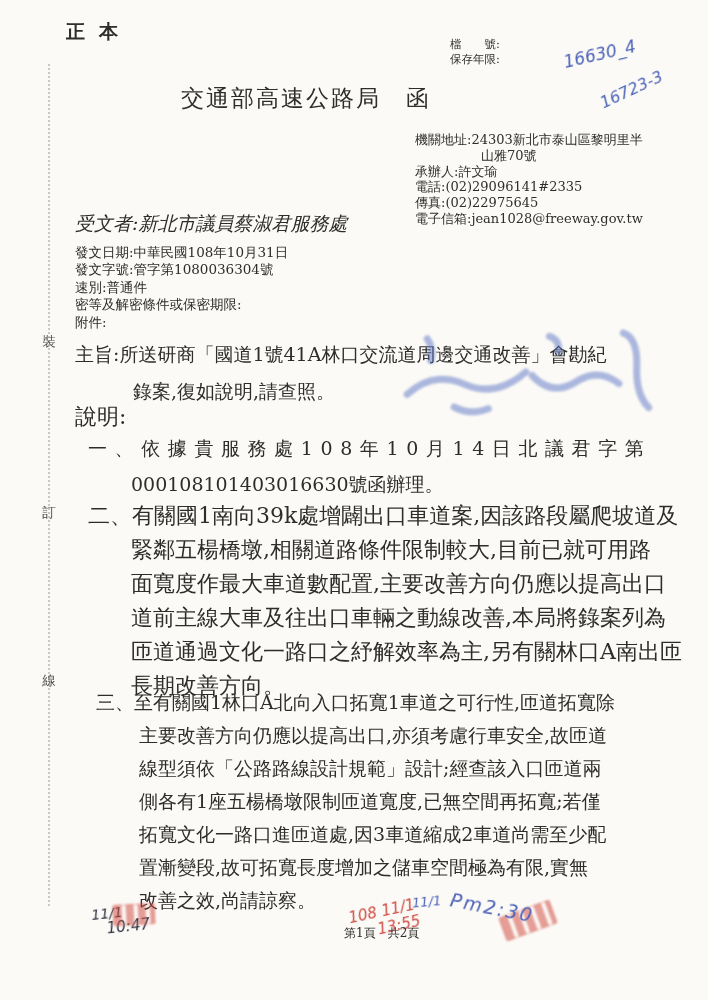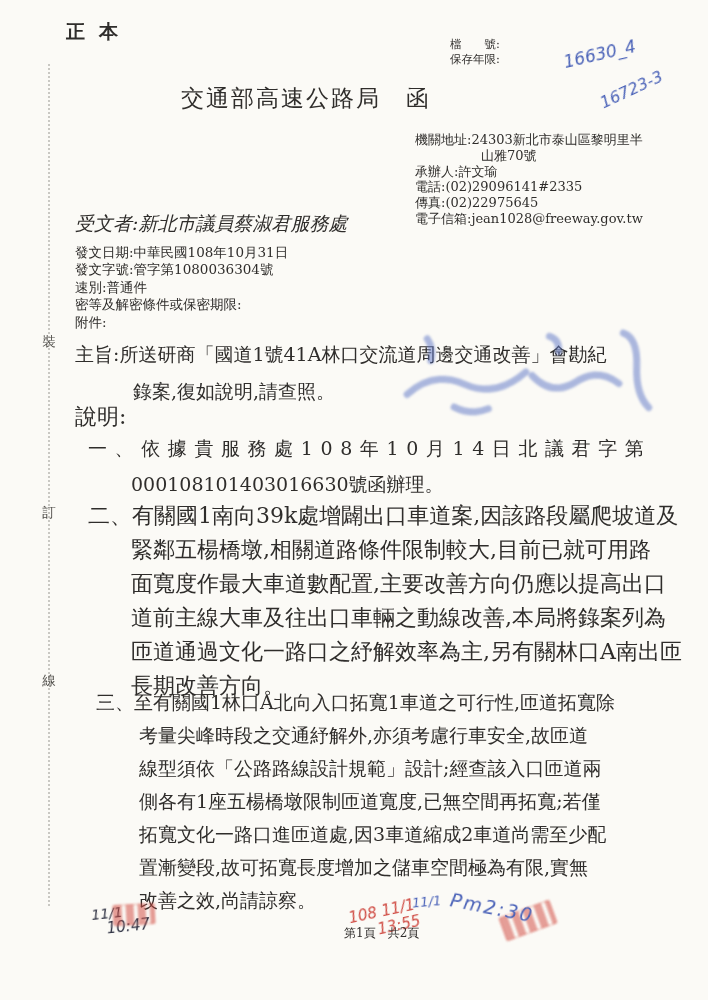--- a/index.html
+++ b/index.html
@@ -107,21 +107,21 @@
       <div>二、有關國1南向39k處增闢出口車道案,因該路段屬爬坡道及</div>
       <div>緊鄰五楊橋墩,相關道路條件限制較大,目前已就可用路</div>
       <div>面寬度作最大車道數配置,主要改善方向仍應以提高出口</div>
       <div>道前主線大車及往出口車輛之動線改善,本局將錄案列為</div>
       <div>匝道通過文化一路口之紓解效率為主,另有關林口A南出匝</div>
       <div>長期改善方向。</div>
     </div>
 
   <div class="abs hang para" style="left:88px;top:686px;width:562px;font-size:19px;line-height:33px;margin-left:8px;">
       <div>三、至有關國1林口A北向入口拓寬1車道之可行性,匝道拓寬除</div>
-      <div>考量尖峰時段之交通紓解外,亦須考慮行車安全,故匝道</div>
+      <div>主要改善方向仍應以提高出口,亦須考慮行車安全,故匝道</div>
       <div>線型須依「公路路線設計規範」設計;經查該入口匝道兩</div>
       <div>側各有1座五楊橋墩限制匝道寬度,已無空間再拓寬;若僅</div>
       <div>拓寬文化一路口進匝道處,因3車道縮成2車道尚需至少配</div>
       <div>置漸變段,故可拓寬長度增加之儲車空間極為有限,實無</div>
       <div>改善之效,尚請諒察。</div>
     </div>
 
   <div class="abs hw hw-dark soft" style="left:92px;top:905px;font-size:14px;transform:rotate(-6deg);line-height:15px;">
     <div>11/1</div>
     <div style="margin-left:14px;font-size:15px;">10:47</div>

